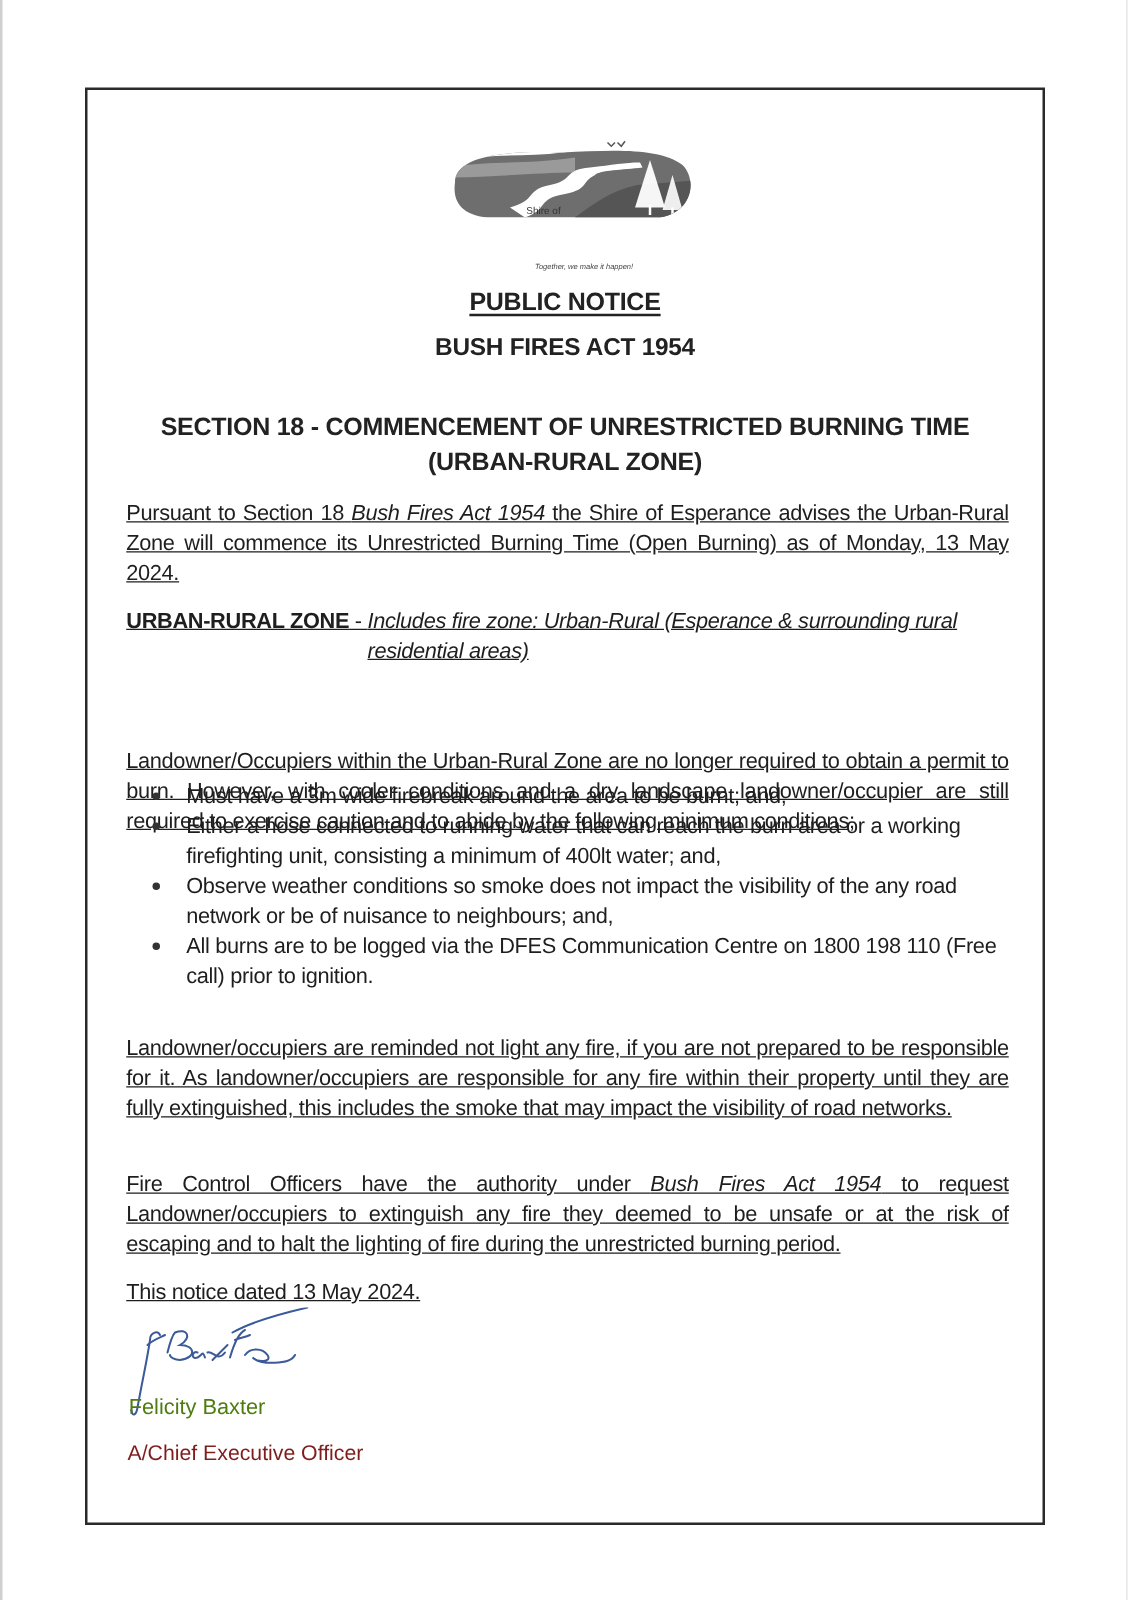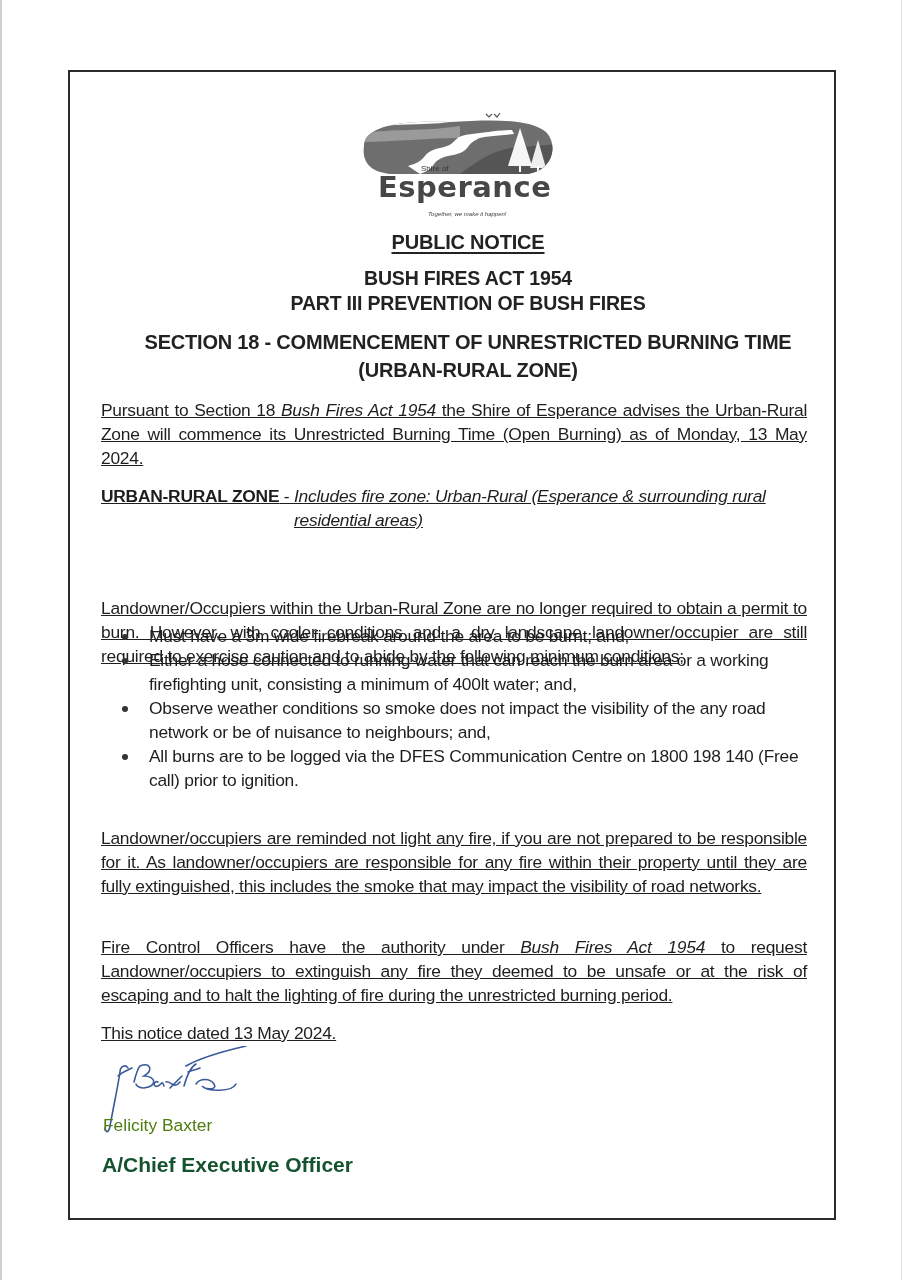--- a/index.html
+++ b/index.html
@@ -60,21 +60,21 @@
     .logo-tagline {
       position: absolute;
       left: 68px; top: 103px;
       font-size: 6px;
       font-style: italic;
       color: #444;
       white-space: nowrap;
     }
     .center {
       position: absolute;
-      left: 86px;
+      left: 70px;
       width: 764px;
       text-align: center;
       font-weight: bold;
       color: #222;
     }
     .public-notice {
       top: 231px;
       font-size: 20px;
       text-decoration: underline;
       text-underline-offset: 3px;
@@ -150,23 +150,23 @@
       position: absolute;
       left: 103px;
       top: 1115px;
       font-size: 17.4px;
       color: #4d7c0f;
     }
     .signer-title {
       position: absolute;
       left: 102px;
       top: 1153px;
-      font-size: 21px;
-      font-weight: bold;
-      color: #14532d;
+      font-size: 17px;
+      font-weight: normal;
+      color: #7f1d1d;
     }
   </style>
 </head>
 <body>
 
 <div class="page-edge-left"></div>
 <div class="page-edge-right"></div>
 
 <div class="frame"></div>
 
@@ -184,29 +184,27 @@
       <path d="M48 58 C70 52, 60 44, 80 40 C100 36, 90 28, 112 26 C130 24, 140 22, 152 22 L154 26 C138 28, 120 28, 116 32 C104 38, 112 44, 88 48 C70 52, 78 60, 60 66 Z" fill="#ffffff"></path>
       <path d="M100 66 C116 54, 130 44, 150 40 L200 36 L200 70 L100 70 Z" fill="#555555"></path>
       <path d="M148 58 L160 20 L172 58 Z" fill="#ffffff" opacity="0.95"></path>
       <path d="M170 60 L178 32 L186 60 Z" fill="#ffffff" opacity="0.9"></path>
       <rect x="159" y="56" width="2" height="8" fill="#ffffff"></rect>
       <rect x="177" y="58" width="2" height="6" fill="#ffffff"></rect>
     </g>
     <path d="M126 6 l3 3 l3 -3 M134 6 l3 3 l3 -4" stroke="#555" stroke-width="1.2" fill="none"></path>
   </svg>
   <span class="logo-shire">Shire of</span>
-  <span class="logo-name">Esperance</span>
   <span class="logo-tagline">Together, we make it happen!</span>
 </div>
 
 <div class="center public-notice">PUBLIC NOTICE</div>
 
 <div class="center act-title">
   <div>BUSH FIRES ACT 1954</div>
-  <div>PART III PREVENTION OF BUSH FIRES</div>
 </div>
 
 <div class="center section-title">
   <div>SECTION 18 - COMMENCEMENT OF UNRESTRICTED BURNING TIME</div>
   <div>(URBAN-RURAL ZONE)</div>
 </div>
 
 <div class="body-text p1"><span>Pursuant to Section 18 </span><i>Bush Fires Act 1954</i><span> the Shire of Esperance advises the Urban-Rural Zone will commence its Unrestricted Burning Time (Open Burning) as of Monday, 13 May 2024.</span></div>
 
 <div class="body-text zone">
@@ -215,21 +213,21 @@
     <span class="zone-desc" style="text-align:left;">Includes fire zone: Urban-Rural (Esperance &amp; surrounding rural residential areas)</span>
   </div>
 </div>
 
 <div class="body-text p2">Landowner/Occupiers within the Urban-Rural Zone are no longer required to obtain a permit to burn. However, with cooler conditions and a dry landscape landowner/occupier are still required to exercise caution and to abide by the following minimum conditions;</div>
 
 <ul class="bullets">
   <li><span class="dot"></span><span>Must have a 3m wide firebreak around the area to be burnt; and,</span></li>
   <li><span class="dot"></span><span>Either a hose connected to running water that can reach the burn area or a working firefighting unit, consisting a minimum of 400lt water; and,</span></li>
   <li><span class="dot"></span><span>Observe weather conditions so smoke does not impact the visibility of the any road network or be of nuisance to neighbours; and,</span></li>
-  <li><span class="dot"></span><span>All burns are to be logged via the DFES Communication Centre on 1800 198 140 (Free call) prior to ignition.</span></li>
+  <li><span class="dot"></span><span>All burns are to be logged via the DFES Communication Centre on 1800 198 110 (Free call) prior to ignition.</span></li>
 </ul>
 
 <div class="body-text p3">Landowner/occupiers are reminded not light any fire, if you are not prepared to be responsible for it. As landowner/occupiers are responsible for any fire within their property until they are fully extinguished, this includes the smoke that may impact the visibility of road networks.</div>
 
 <div class="body-text p4"><span>Fire Control Officers have the authority under </span><i>Bush Fires Act 1954</i><span> to request Landowner/occupiers to extinguish any fire they deemed to be unsafe or at the risk of escaping and to halt the lighting of fire during the unrestricted burning period.</span></div>
 
 <div class="body-text p5">This notice dated 13 May 2024.</div>
 
 <div class="signature">
   <svg width="150" height="90" viewBox="0 0 150 90">

